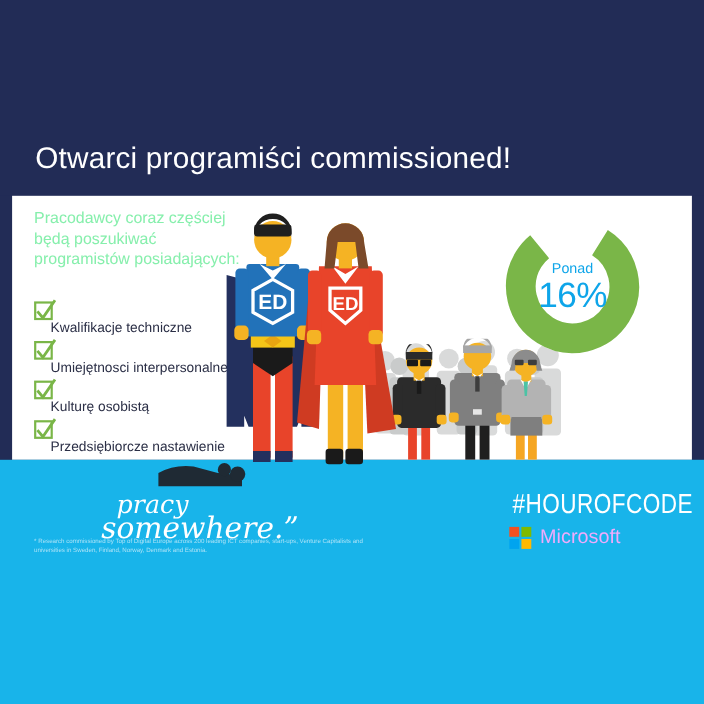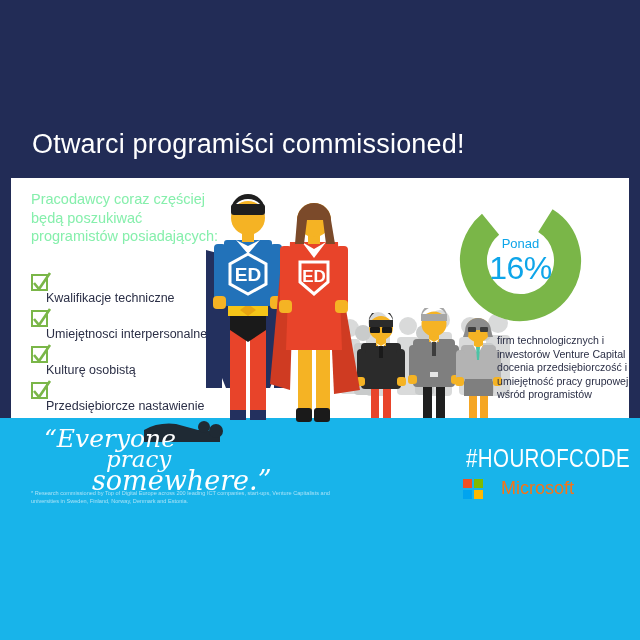--- a/index.html
+++ b/index.html
@@ -144,22 +144,22 @@
     align-items: center;
   }
   .ms-grid {
     width: 20px; height: 20px;
     display: grid;
     grid-template-columns: 9px 9px;
     grid-template-rows: 9px 9px;
     gap: 2px;
   }
   .ms-name {
-    margin-left: 18px;
-    color: #f97316;
+    margin-left: 8px;
+    color: #f0abfc;
     font-size: 18px;
   }
   
   .fig { position: absolute; }
 </style>
 </head>
 <body>
 
 <div id="poster">
 
@@ -354,24 +354,22 @@
     <svg width="125" height="125" viewBox="0 0 125 125">
       <circle cx="62.5" cy="62.5" r="47" fill="none" stroke="#ffffff" stroke-width="27"></circle>
       <circle cx="62.5" cy="62.5" r="47" fill="none" stroke="#7ab648" stroke-width="27" stroke-dasharray="236.3 59.1" transform="rotate(-58 62.5 62.5)"></circle>
     </svg>
     <div class="donut-text">
       <span class="donut-small">Ponad</span>
       <span class="donut-big">16%</span>
     </div>
   </div>
 
-  <div class="stat-text">firm technologicznych i inwestorów Venture Capital docenia przedsiębiorczość i umiejętność pracy grupowej wśród programistów</div>
 
   <div class="quote">
-    <span class="q1">“Everyone</span>
     <span class="q2">pracy</span>
     <span class="q3">somewhere.”</span>
   </div>
 
   <div class="footnote">* Research commissioned by Top of Digital Europe across 200 leading ICT companies, start-ups, Venture Capitalists and universities in Sweden, Finland, Norway, Denmark and Estonia.</div>
 
   <div class="hoc">#HOUROFCODE</div>
 
   <div class="ms-logo">
     <span class="ms-grid">

